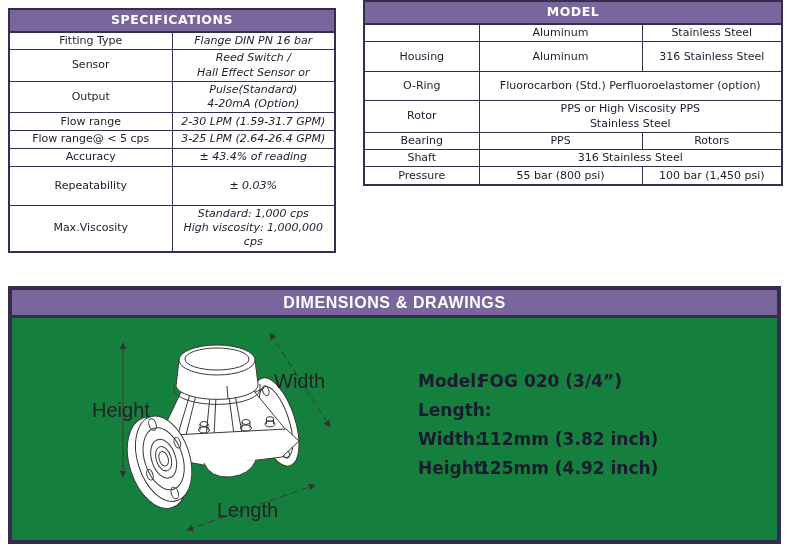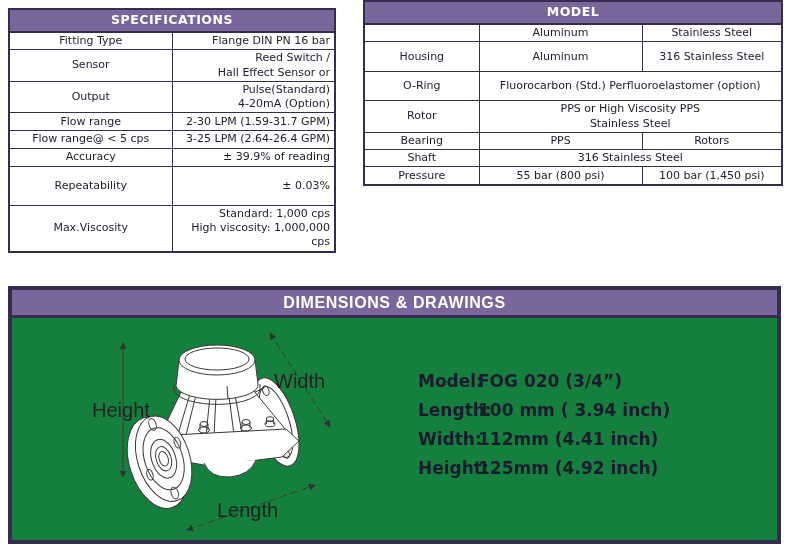--- a/index.html
+++ b/index.html
@@ -4,21 +4,21 @@
 <style>
   html,body{margin:0;padding:0;background:#fff;}
   body{width:789px;height:552px;position:relative;font-family:"DejaVu Sans",sans-serif;color:#1c1c2e;}
   .tbl{border-collapse:collapse;position:absolute;table-layout:fixed;}
   .tbl th,.tbl td{border:1.5px solid #352c4e;font-size:11px;line-height:1.3;padding:1px 4px;overflow:hidden;}
   .tbl th{background:#79669c;color:#fff;font-size:12.5px;font-weight:bold;letter-spacing:.5px;text-align:center;border:2.5px solid #352c4e;height:21px;padding:0;}
   .tbl{border:2.5px solid #352c4e;}
   .spec{left:8px;top:8px;width:328px;}
   .model{left:363px;top:0;width:418px;}
   .lbl{text-align:center;}
-  .val{text-align:right;padding-left:7px;white-space:pre-line;}
+  .val{text-align:center;padding-left:7px;white-space:pre-line;font-style:italic;}
   .cen{text-align:center;white-space:pre-line;}
   .small2{font-size:10px;display:block;}
   .h17{height:17px}.h18{height:18px}.h29{height:29px}.h30{height:30px}.h31{height:31px}
   .h36{height:36px}.h39{height:39px}.h44{height:44px}
   .panel{position:absolute;left:8px;top:286px;width:773px;height:258px;border:4px solid #352c4e;background:#15803d;box-sizing:border-box;}
   .panel-header{height:25px;background:#79669c;border-bottom:3px solid #352c4e;color:#fff;
     font-family:"Liberation Sans",sans-serif;font-weight:bold;font-size:16px;letter-spacing:.6px;
     display:flex;align-items:center;justify-content:center;}
   .drawing{position:absolute;left:42px;top:36px;}
   .drawing text{font-family:"Liberation Sans",sans-serif;font-size:20px;fill:#222;}
@@ -56,21 +56,21 @@
     <tr class="h18">
       <td class="lbl">Flow range</td>
       <td class="val">2-30 LPM (1.59-31.7 GPM)</td>
         </tr>
     <tr class="h17">
       <td class="lbl">Flow range@ &lt; 5 cps</td>
       <td class="val">3-25 LPM (2.64-26.4 GPM)</td>
         </tr>
     <tr class="h18">
       <td class="lbl">Accuracy</td>
-      <td class="val">± 39.9% of reading</td>
+      <td class="val">± 43.4% of reading</td>
         </tr>
     <tr class="h39">
       <td class="lbl">Repeatability</td>
       <td class="val">± 0.03%</td>
         </tr>
     <tr class="h36">
       <td class="lbl">Max.Viscosity</td>
       <td class="val">Standard: 1,000 cps
 High viscosity: 1,000,000 cps</td>
         </tr>
@@ -204,25 +204,24 @@
       <text x="163" y="191">Length</text>
     </svg>
 
     <div class="info">
       <div class="info-line">
         <span class="info-label">Model:</span>
         <span class="info-value">FOG 020 (3/4”)</span>
       </div>
       <div class="info-line">
         <span class="info-label">Length:</span>
-        <span class="info-value">100 mm ( 3.94 inch)</span>
       </div>
       <div class="info-line">
         <span class="info-label">Width:</span>
-        <span class="info-value">112mm (4.41 inch)</span>
+        <span class="info-value">112mm (3.82 inch)</span>
       </div>
       <div class="info-line">
         <span class="info-label">Height:</span>
         <span class="info-value">125mm (4.92 inch)</span>
       </div>
     </div>
   </div>
 
 </div>
 

